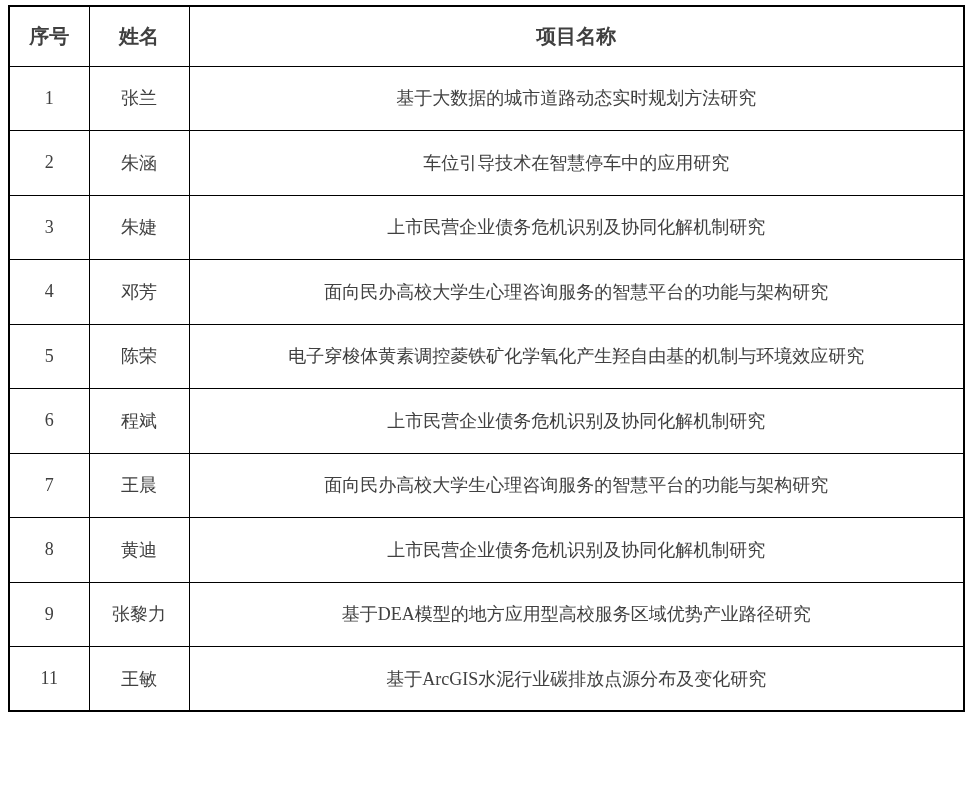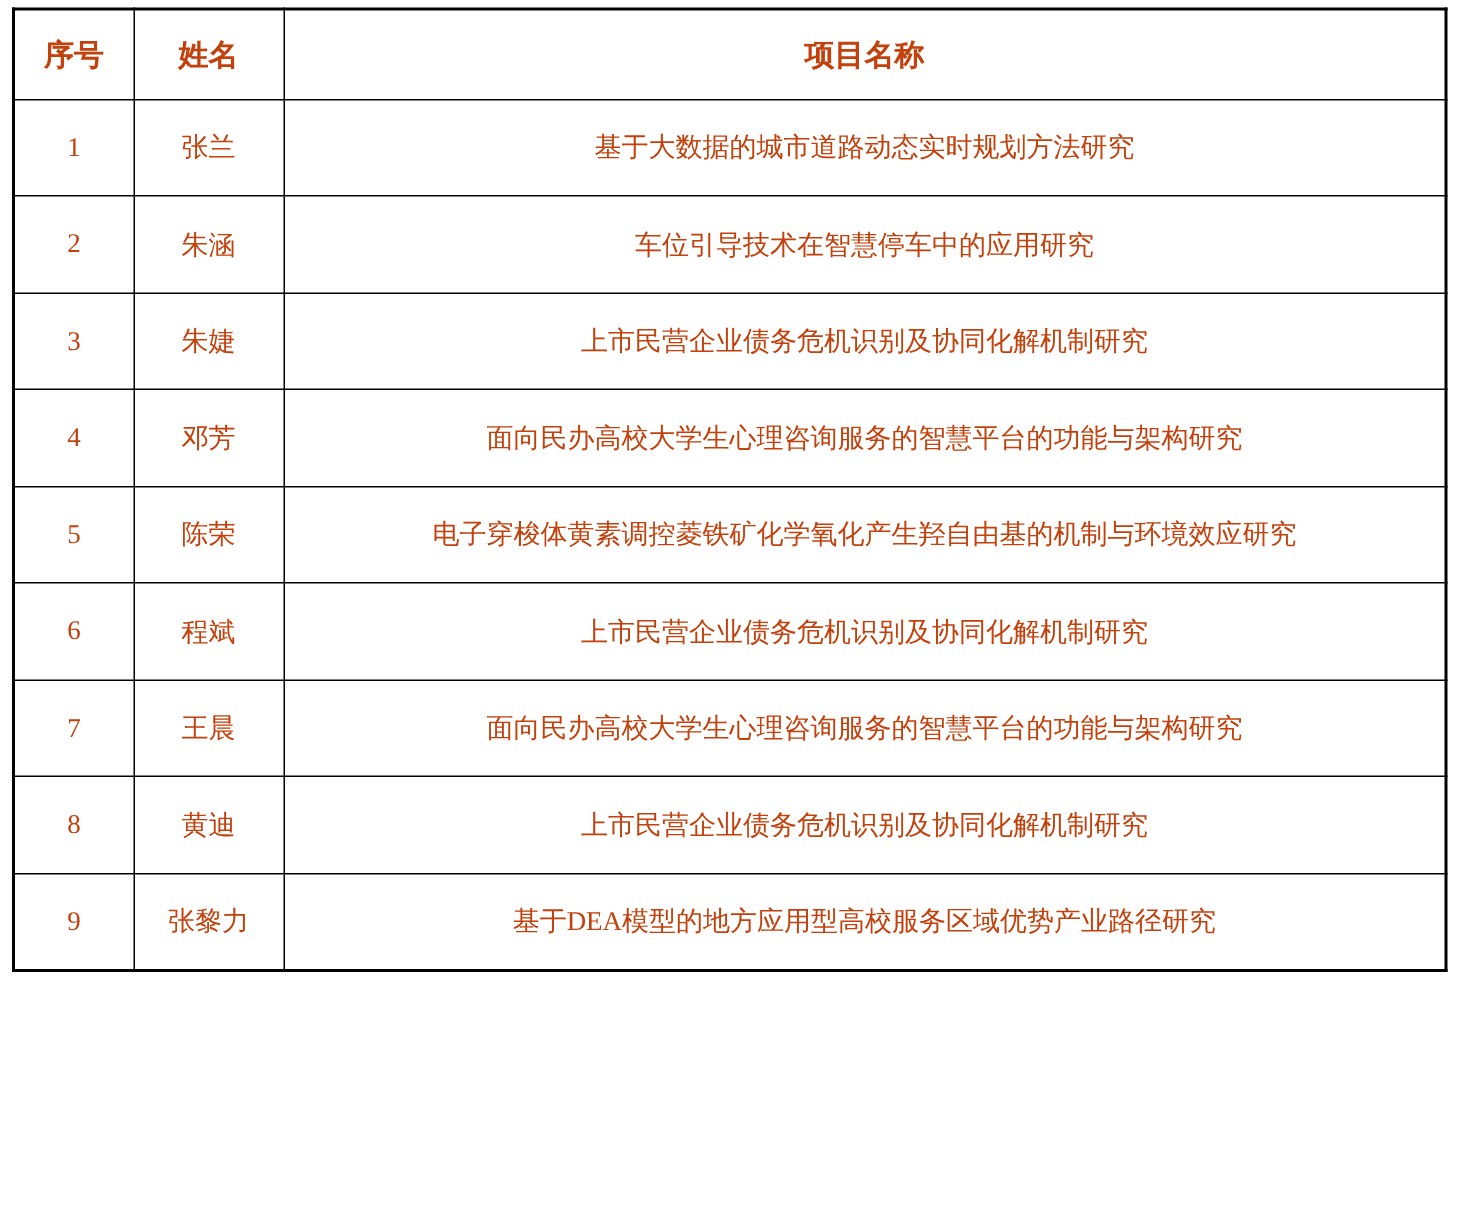--- a/index.html
+++ b/index.html
@@ -7,21 +7,21 @@
     padding: 0;
     background: #ffffff;
   }
   .page {
     position: relative;
     width: 973px;
     height: 806px;
     background: #ffffff;
     overflow: hidden;
     font-family: "Liberation Serif", "DejaVu Serif", serif;
-    color: #c2410c;
+    color: #404040;
   }
   table.projects {
     position: absolute;
     left: 8px;
     top: 5px;
     width: 957px;
     border-collapse: collapse;
     table-layout: fixed;
     background: #ffffff;
     border: 2px solid #000000;
@@ -109,15 +109,20 @@
         <tr>
           <td>8</td>
           <td>黄迪</td>
           <td>上市民营企业债务危机识别及协同化解机制研究</td>
         </tr>
         <tr>
           <td>9</td>
           <td>张黎力</td>
           <td>基于DEA模型的地方应用型高校服务区域优势产业路径研究</td>
         </tr>
+        <tr>
+          <td>11</td>
+          <td>王敏</td>
+          <td>基于ArcGIS水泥行业碳排放点源分布及变化研究</td>
+        </tr>
       </tbody>
   </table>
 </div>
 
 </body></html>

